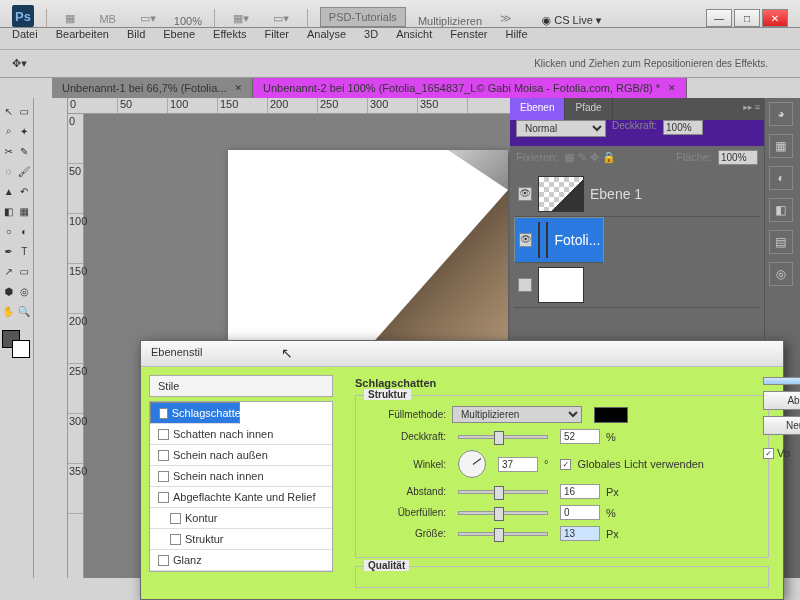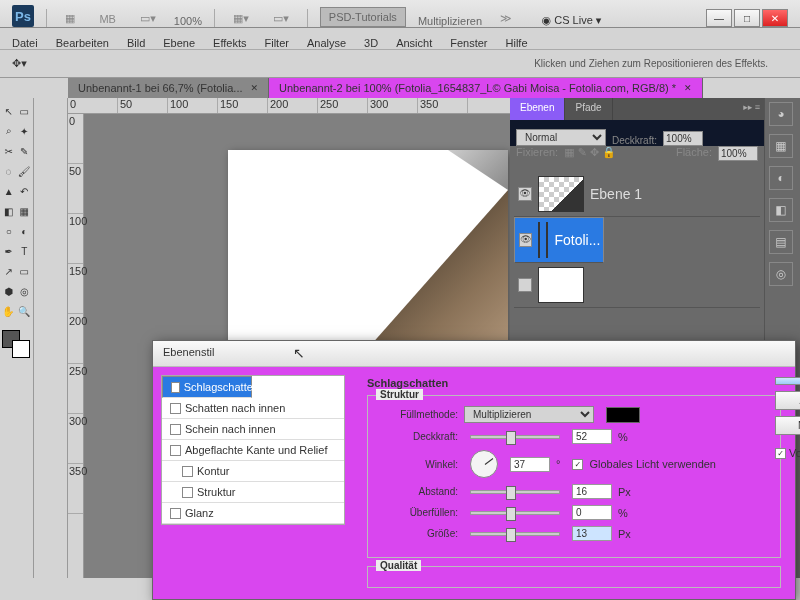--- a/index.html
+++ b/index.html
@@ -5,25 +5,25 @@
 *{margin:0;padding:0;box-sizing:border-box;font-family:Tahoma,sans-serif;font-size:11px;color:#333}
 body{background:#d4d4d4;width:800px;height:600px;overflow:hidden;position:relative}
 .topbar{height:28px;background:linear-gradient(#e8e8e8,#d8d8d8);border-bottom:1px solid #888;display:flex;align-items:flex-end;padding:0 12px;gap:12px}
 .ps-logo{width:22px;height:22px;background:#1a3a5c;color:#7cb8e8;font-weight:bold;font-size:13px;display:flex;align-items:center;justify-content:center;border-radius:2px}
 .tb-sep{width:1px;height:18px;background:#aaa}
 .tb-btn{padding:2px 6px;color:#888;font-size:11px}
 .tb-label{color:#666;font-size:11px}
 .win-btns{margin-left:auto;display:flex;gap:2px}
 .wb{width:26px;height:18px;border:1px solid #888;display:flex;align-items:center;justify-content:center;background:linear-gradient(#f8f8f8,#ddd);font-size:10px}
 .wb.close{background:linear-gradient(#f66,#d22);color:#fff}
-.menubar{height:22px;background:#d4d4d4;display:flex;align-items:flex-end;padding:0 12px;gap:18px;border-bottom:1px solid #aaa}
+.menubar{height:22px;background:#d4d4d4;display:flex;align-items:flex-start;padding:0 12px;gap:18px;border-bottom:1px solid #aaa}
 .menubar span{color:#333}
 .optbar{height:28px;background:#d4d4d4;display:flex;align-items:center;padding:0 12px;border-bottom:1px solid #999}
 .optbar .hint{margin-left:auto;margin-right:20px;color:#555;font-size:10px}
-.tabs{height:20px;display:flex;margin-left:68px}
+.tabs{height:20px;display:flex;margin-left:52px}
 .tab{padding:3px 10px;background:#888;color:#ddd;border-right:1px solid #666;font-size:10px;display:flex;align-items:center;gap:4px}
 .tab.active{background:#d946ef;color:#fff}
 .tab .x{font-size:9px;margin-left:4px}
 .main{display:flex;height:480px}
 .toolcol{width:34px;background:#d4d4d4;border-right:1px solid #999;padding:4px 2px;display:flex;flex-direction:column;gap:2px}
 .toolrow{display:flex;gap:2px}
 .tool{width:14px;height:18px;background:#d4d4d4;border:1px solid #d4d4d4;display:flex;align-items:center;justify-content:center;font-size:10px}
 .swatch{margin-top:8px;position:relative;width:28px;height:28px}
 .sw1{position:absolute;width:18px;height:18px;background:#555;border:1px solid #000;top:0;left:0}
 .sw2{position:absolute;width:18px;height:18px;background:#fff;border:1px solid #000;bottom:0;right:0}
@@ -35,39 +35,39 @@
 .ruler-v span{display:block;height:50px;border-bottom:1px solid #aaa;padding:1px}
 .canvas{position:absolute;left:160px;top:52px;width:280px;height:300px;background:#fff;box-shadow:2px 2px 8px rgba(0,0,0,0.4)}
 .canvas-inner{position:absolute;right:0;bottom:0;width:230px;height:260px;background:linear-gradient(135deg,#3a2f28 0%,#5a4a38 40%,#8a7258 60%,#d4b89a 100%);clip-path:polygon(100% 0,100% 100%,0 100%)}
 .fold{position:absolute;right:0;top:0;width:60px;height:40px;background:linear-gradient(135deg,#ccc,#888);clip-path:polygon(0 0,100% 0,100% 100%)}
 .panels{width:290px;background:#6a6a6a;display:flex}
 .panel-main{flex:1;background:#6a6a6a}
 .panel-tabs{height:22px;display:flex;background:#535353}
 .ptab{padding:4px 10px;color:#ccc;font-size:10px;border-right:1px solid #444}
 .ptab.active{background:#8b5cf6;color:#fff}
 .ptab-arrows{margin-left:auto;padding:4px;color:#aaa;font-size:9px}
-.panel-opts{height:26px;background:#0f172a;display:flex;align-items:flex-end;padding:0 6px;gap:6px}
+.panel-opts{height:26px;background:#4c1d95;display:flex;align-items:flex-start;padding:0 6px;gap:6px}
 .sel{background:#d4d4d4;border:1px solid #888;padding:1px 4px;font-size:10px;width:90px}
 .panel-opts label{color:#888;font-size:10px}
 .pct{background:#d4d4d4;border:1px solid #888;width:40px;padding:1px 2px;font-size:10px}
-.panel-opts2{height:22px;display:flex;align-items:flex-start;padding:0 6px;gap:6px}
+.panel-opts2{height:22px;display:flex;align-items:center;padding:0 6px;gap:6px}
 .layer-list{background:#6a6a6a;padding:4px}
 .layer{display:flex;align-items:center;gap:6px;padding:4px;border-bottom:1px solid #555}
 .layer.sel{background:#2a7ae2}
 .eye{width:14px;height:14px;border:1px solid #888;background:#d4d4d4;font-size:9px;text-align:center}
 .thumb{width:46px;height:36px;border:1px solid #333;background:repeating-conic-gradient(#ccc 0 25%,#fff 0 50%) 0 0/10px 10px}
 .thumb.dark{background:linear-gradient(135deg,#1a1208,#3a2818)}
 .thumb.white{background:#fff}
 .mask{width:46px;height:36px;border:1px solid #333;background:#fff;position:relative}
 .mask::before{content:'';position:absolute;top:0;left:0;width:50%;height:50%;background:#000;clip-path:polygon(0 0,100% 0,0 100%)}
 .layer-name{color:#ddd;font-size:14px}
 .layer.sel .layer-name{color:#fff}
 .panel-side{width:36px;background:#6a6a6a;border-left:1px solid #555;padding:4px;display:flex;flex-direction:column;gap:8px}
 .side-ico{width:24px;height:24px;background:#6a6a6a;border:1px solid #888;display:flex;align-items:center;justify-content:center;font-size:12px;color:#ccc}
-.dialog{position:absolute;left:152px;top:340px;width:644px;height:260px;background:#d946ef;border:1px solid #666;box-shadow:3px 3px 12px rgba(0,0,0,0.5)}
+.dialog{position:absolute;left:140px;top:340px;width:644px;height:260px;background:#bef264;border:1px solid #666;box-shadow:3px 3px 12px rgba(0,0,0,0.5)}
 .dlg-title{height:26px;background:linear-gradient(#fafafa,#e0e0e0);padding:5px 10px;border-bottom:1px solid #bbb;position:relative}
 .cursor{position:absolute;left:140px;top:4px;font-size:14px}
 .dlg-body{display:flex;height:232px}
 .dlg-left{width:200px;padding:8px}
 .stile-hdr{border:1px solid #aaa;padding:4px 8px;background:#f4f4f4;margin-bottom:4px}
 .style-list{border:1px solid #aaa;background:#fff}
 .style-item{padding:4px 8px;border-bottom:1px solid #ddd;display:flex;align-items:center;gap:4px}
 .style-item.sel{background:#2a7ae2;color:#fff}
 .style-item.sel *{color:#fff}
 .style-item.indent{padding-left:20px}
@@ -272,28 +272,33 @@
   </div>
 </div>
 
 <div class="dialog">
   <div class="dlg-title">
     <span>Ebenenstil</span>
     <span class="cursor">↖</span>
   </div>
   <div class="dlg-body">
     <div class="dlg-left">
+      <div class="stile-hdr">Stile</div>
       <div class="style-list">
         <div class="style-item sel">
             <span class="cb">✓</span>
             <span>Schlagschatten</span>
           </div>
         <div class="style-item">
             <span class="cb"></span>
             <span>Schatten nach innen</span>
+          </div>
+        <div class="style-item">
+            <span class="cb"></span>
+            <span>Schein nach außen</span>
           </div>
         <div class="style-item">
             <span class="cb"></span>
             <span>Schein nach innen</span>
           </div>
         <div class="style-item">
             <span class="cb"></span>
             <span>Abgeflachte Kante und Relief</span>
           </div>
         <div class="style-item indent">

